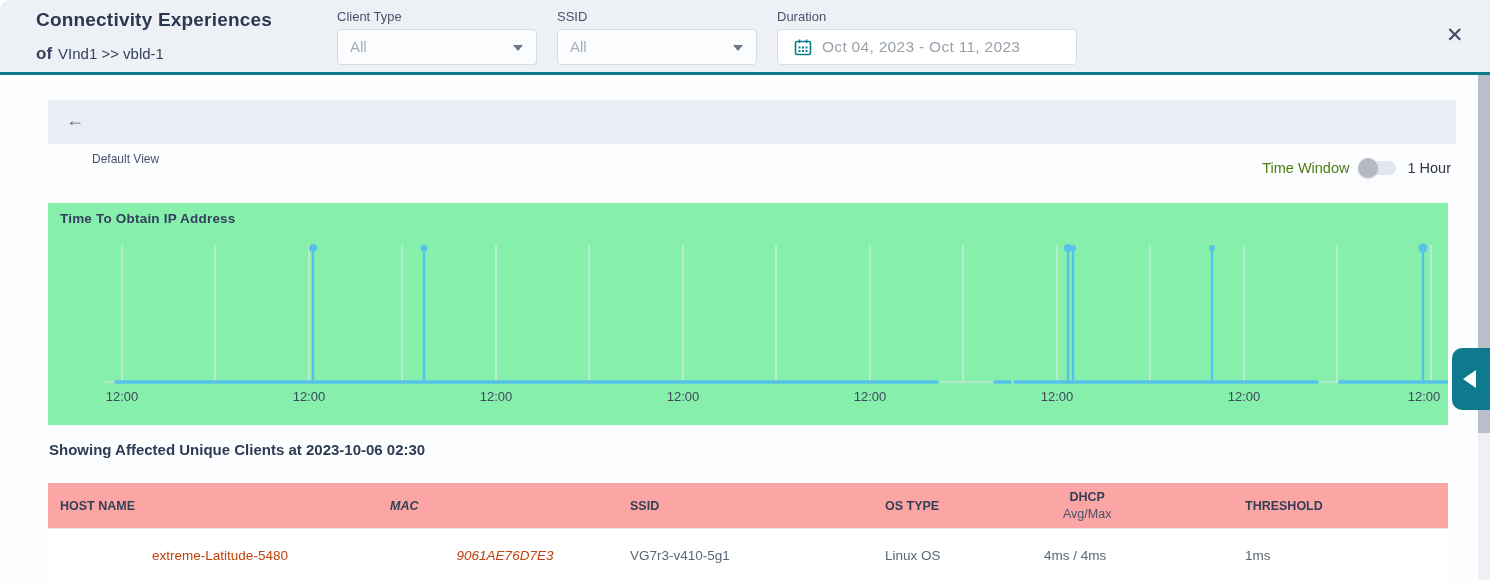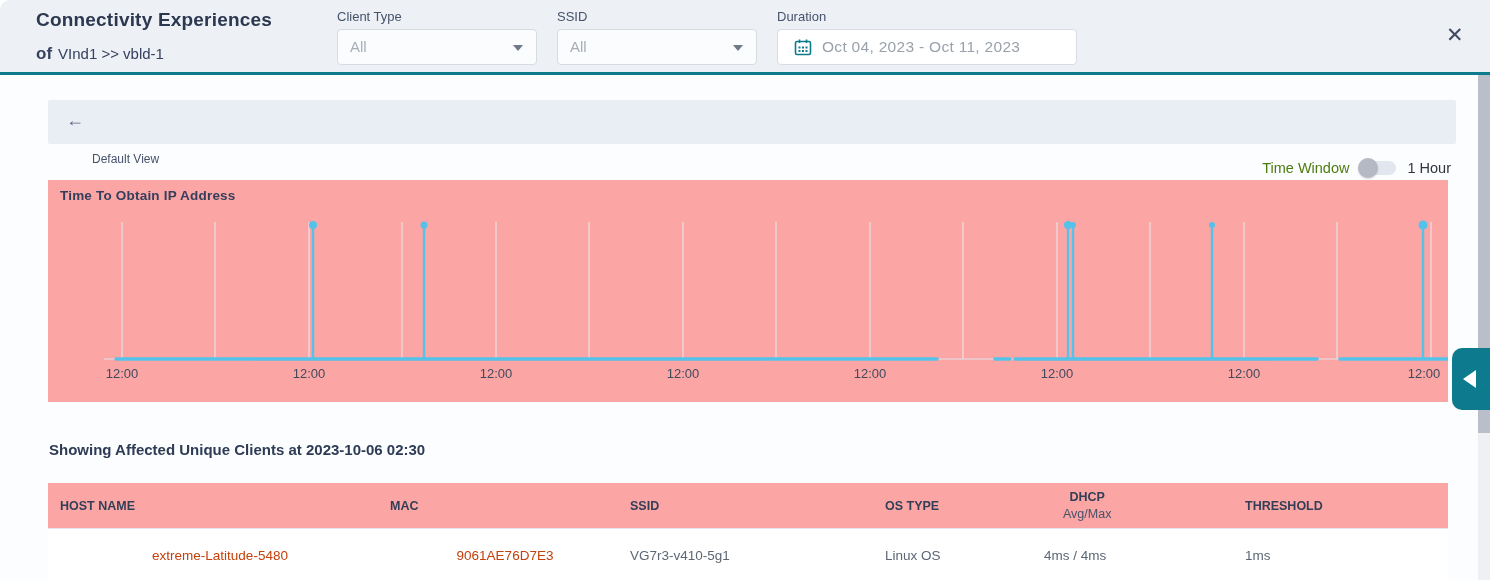--- a/index.html
+++ b/index.html
@@ -32,42 +32,42 @@
   .backlabel{position:absolute;left:44px;top:12px;font-size:12px;color:#46536d;margin-top:40px;}
 
   
   .twrow{position:absolute;right:39px;top:85px;display:flex;align-items:center;gap:11px;}
   .twlabel{font-size:14.5px;color:#4d7c0f;}
   .toggle{position:relative;width:36px;height:14px;background:#e2e6ee;border-radius:8px;cursor:pointer;}
   .knob{position:absolute;left:-2px;top:-3px;width:20px;height:20px;border-radius:50%;background:#b4b9c4;box-shadow:0 1px 2px rgba(0,0,0,.15);}
   .twval{font-size:14.5px;color:#30353d;}
 
   
-  .chartpanel{position:absolute;left:48px;top:105px;width:1400px;height:222px;background:#fca5a5;}
+  .chartpanel{position:absolute;left:48px;top:128px;width:1400px;height:222px;background:#86efac;}
   .ctitle{position:absolute;left:12px;top:8px;font-size:13.5px;font-weight:bold;color:#333f5c;letter-spacing:.2px;}
   .ylabels{position:absolute;left:0;top:0;width:44px;height:100%;}
   .ytick{position:absolute;width:44px;text-align:right;font-size:11px;color:#5a6577;}
   .chartsvg{position:absolute;left:0;top:0;}
   .chartsvg text{font-family:"Liberation Sans","DejaVu Sans",sans-serif;}
 
   
   .secttitle{position:absolute;left:49px;top:366px;font-size:15px;font-weight:bold;color:#2d3b55;}
   .searchbox{position:absolute;left:986px;top:358px;width:457px;height:35px;background:#fff;border:1px solid #c9cfd8;border-radius:2px;box-sizing:border-box;}
   .searchbox input{position:absolute;left:11px;top:4px;width:400px;height:25px;border:none;outline:none;font-size:15px;color:#3a4455;font-family:inherit;background:transparent;}
   .searchbox input::placeholder{color:#8b93a1;opacity:1;}
   .searchicon{position:absolute;right:9px;top:6px;width:21px;height:21px;cursor:pointer;}
 
   
   .tbl{position:absolute;left:48px;top:408px;width:1400px;}
   .thead{display:flex;height:45px;background:#fca5a5;border-bottom:1px solid #e2e5ec;align-items:center;}
   .th{font-size:12.5px;font-weight:bold;color:#333f56;box-sizing:border-box;}
   .trow{display:flex;height:52px;align-items:center;background:#fff;border-bottom:1px solid #eceef2;}
   .td{font-size:13.5px;color:#5c6775;box-sizing:border-box;}
   .c0{width:332px;padding-left:12px;}
-  .c1{width:240px;padding-left:10px;}
+  .c1{width:240px;padding-left:10px;font-style:italic;}
   .c2{width:255px;padding-left:10px;}
   .c3{width:160px;padding-left:10px;}
   .c4{width:200px;padding-left:9px;}
   .c5{width:213px;padding-left:10px;}
   .dhcp-hdr{display:inline-block;margin-left:19px;text-align:center;}
   .dhcp-sub{font-weight:normal;font-size:12.5px;color:#46536b;margin-top:3px;}
   .link{color:#c2410c;cursor:pointer;text-align:center;}
 
   
   .sbtrack{position:absolute;right:0;top:75px;width:12px;height:505px;background:#eff0f3;}

